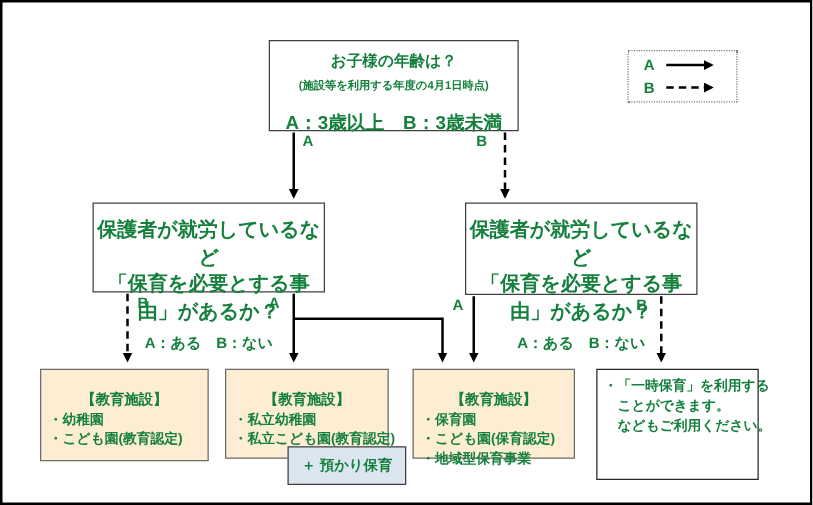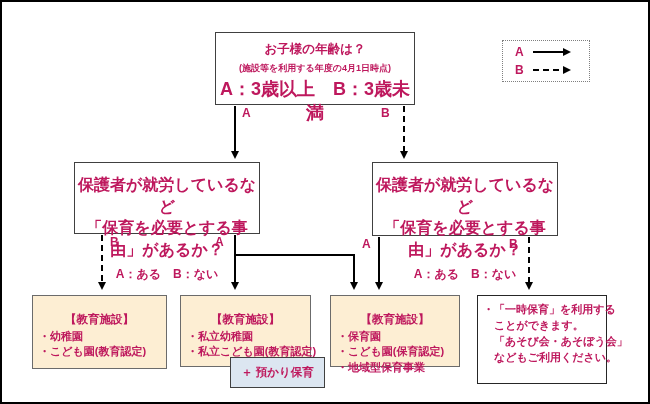--- a/index.html
+++ b/index.html
@@ -1,28 +1,28 @@
 <!DOCTYPE html>
 <html><head>
 <meta charset="utf-8">
 <style>
   html,body { margin:0; padding:0; background:#fff; }
   .canvas {
     position:relative; width:650px; height:404px; background:#ffffff;
     border:2px solid #000; box-sizing:border-box;
     font-family:"Liberation Sans","DejaVu Sans",sans-serif;
-    font-weight:bold; color:#be185d;
+    font-weight:bold; color:#15803d;
   }
   .box { position:absolute; box-sizing:border-box; border:1.5px solid #404040; background:#fff; }
 
   
   #top-box { left:213px; top:30px; width:200px; height:73px; text-align:center; padding-top:8px; }
   #top-box .l1 { font-size:12.5px; }
   #top-box .l2 { font-size:9px; margin-top:4px; }
-  #top-box .l3 { font-size:18px; margin-top:2px; }
+  #top-box .l3 { font-size:15px; margin-top:14px; }
 
   
   .qbox { text-align:center; padding-top:11px; }
   #q-left  { left:72px;  top:160px; width:186px; height:72px; }
   #q-right { left:370px; top:160px; width:186px; height:74px; }
   .qbox .l1, .qbox .l2 { font-size:16px; line-height:1.35; }
   .qbox .l3 { font-size:12px; margin-top:6px; }
 
   
   #legend {
@@ -135,21 +135,20 @@
   <div class="box rbox cream" id="r3">
     <div class="r-title">【教育施設】</div>
     <div class="r-item">・保育園</div>
     <div class="r-item">・こども園(保育認定)</div>
     <div class="r-item">・地域型保育事業</div>
   </div>
 
   <div class="box rbox" id="r4">
     <div class="r-item">・「一時保育」を利用する</div>
     <div class="r-item">　ことができます。</div>
-    <div class="r-item">　「あそび会・あそぼう会」</div>
     <div class="r-item">　などもご利用ください。</div>
   </div>
 
   <div class="box" id="extra">
     <span>＋ 預かり保育</span>
   </div>
 
 </div>
 
 </body></html>

